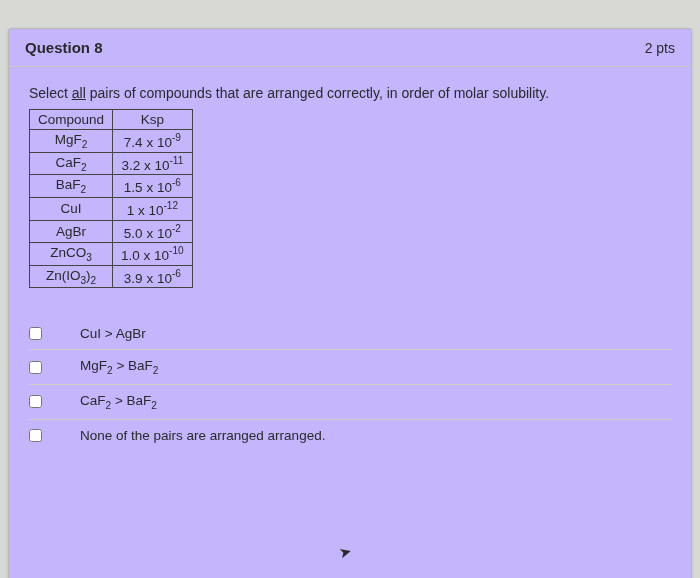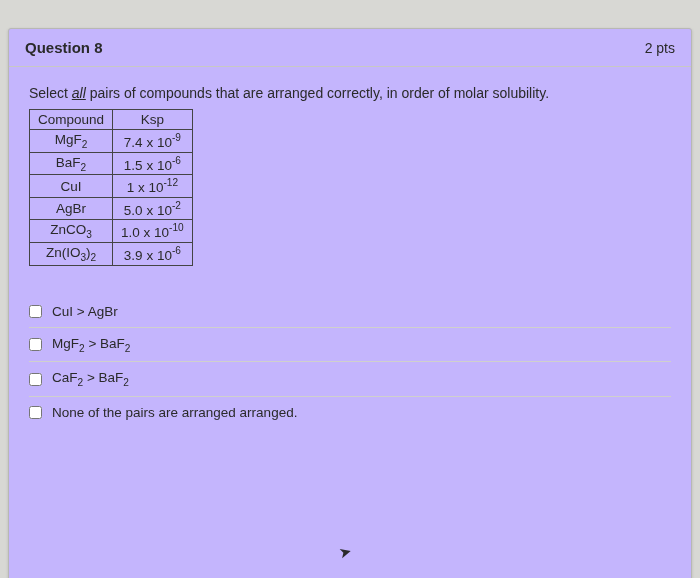--- a/index.html
+++ b/index.html
@@ -24,39 +24,40 @@
       display: flex;
       justify-content: space-between;
       align-items: center;
       padding: 10px 16px;
       border-bottom: 1px solid #c8c8c4;
     }
     .question-title { font-weight: bold; font-size: 15px; }
     .points { font-size: 14px; }
     .content { padding: 18px 20px; }
     .prompt { font-size: 14px; margin-bottom: 8px; }
-    .underline { text-decoration: underline; font-style: italic; }
+    .underline { text-decoration: underline; }
     table.data {
       border-collapse: collapse;
       margin-bottom: 30px;
       font-size: 13.5px;
     }
     table.data th, table.data td {
       border: 1px solid #444;
       padding: 2px 8px;
       text-align: center;
       font-weight: normal;
     }
     table.data th { font-weight: normal; }
     .options { font-size: 13.5px; }
     .option-row {
       display: flex;
       align-items: center;
       padding: 8px 0;
       border-bottom: 1px solid #d0d0cc;
+      gap: 28px;
     }
     .option-row:last-child { border-bottom: none; }
     .option-row input[type="checkbox"] {
       width: 13px;
       height: 13px;
       margin-right: 10px;
     }
     sub { font-size: 0.75em; }
     sup { font-size: 0.75em; }
     .cursor {
@@ -83,20 +84,24 @@
       <thead>
         <tr>
           <th>Compound</th>
           <th>Ksp</th>
         </tr>
       </thead>
       <tbody id="ksp-body">
           <tr>
             <td>MgF<sub>2</sub></td>
             <td>7.4 x 10<sup>-9</sup></td>
+          </tr>
+          <tr>
+            <td>CaF<sub>2</sub></td>
+            <td>3.2 x 10<sup>-11</sup></td>
           </tr>
           <tr>
             <td>BaF<sub>2</sub></td>
             <td>1.5 x 10<sup>-6</sup></td>
           </tr>
           <tr>
             <td>CuI</td>
             <td>1 x 10<sup>-12</sup></td>
           </tr>
           <tr>

